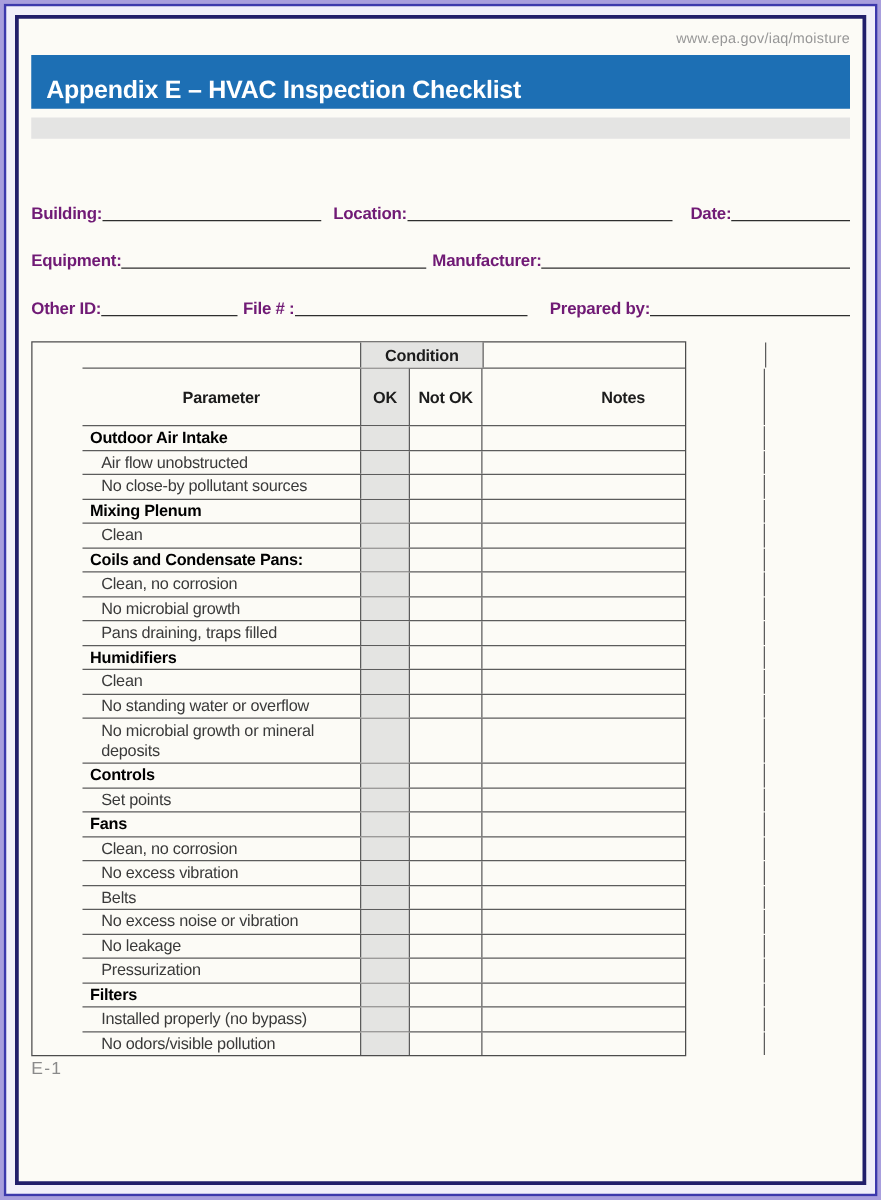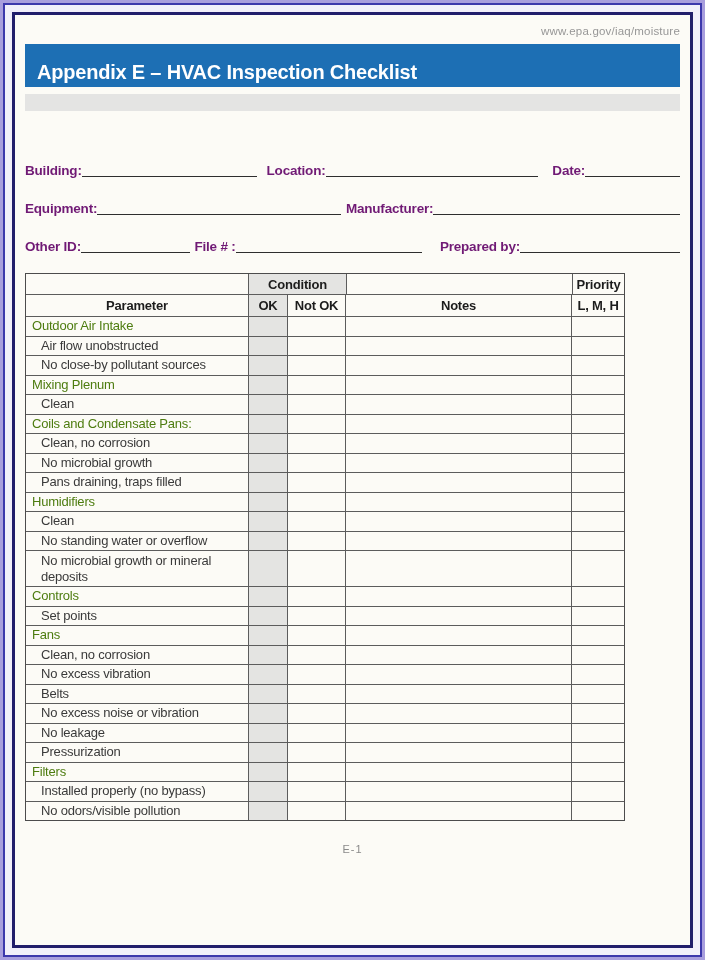--- a/index.html
+++ b/index.html
@@ -47,49 +47,49 @@
     font-size:13.5px; font-weight:bold; color:#701a75;
     letter-spacing:-0.2px; white-space:nowrap;
   }
   .fl {
     border-bottom:1.5px solid #2e2e2e;
     margin-bottom:1px; flex-basis:0;
   }
 
   .checklist {
     margin-top:19px;
-    width:600px;
+    width:524px;
     border:1px solid #4c4c4c;
     font-size:13px; color:#3a3a3a;
     letter-spacing:-0.2px;
+    padding-left:40px;
   }
   .tr {
     display:grid;
     grid-template-columns:222px 39px 58px 226px 1fr;
     border-top:1px solid #5c5c5c;
     min-height:19.5px;
   }
   .tr.hrow1 { grid-template-columns:222px 98px 226px 1fr; border-top:none; min-height:20px; }
   .tr.hrow2 { min-height:22px; }
   .tr.twoline { min-height:36px; }
   .td {
     display:flex; align-items:center;
     overflow:hidden;
   }
   .td + .td { border-left:1px solid #5c5c5c; }
   .td.center { justify-content:center; text-align:center; }
   .td.shaded { background:#e4e4e2; }
   .th { font-weight:bold; color:#1c1c1c; }
   .param { padding-left:15px; padding-right:6px; line-height:16px; }
-  .tr.section .param { padding-left:6px; font-weight:normal; color:#4d7c0f; }
+  .tr.section .param { padding-left:6px; font-weight:bold; color:#000000; }
 
   .footer {
-    margin-top:22px;
-    text-align:center;
-    font-size:11px; color:#8a8a8a;
+    margin-top:1px;
+    font-size:14px; color:#8a8a8a;
     letter-spacing:1px;
   }
 </style>
 </head>
 <body>
 
 <div class="frame-mid">
   <div class="page">
     <div class="inner">
 

